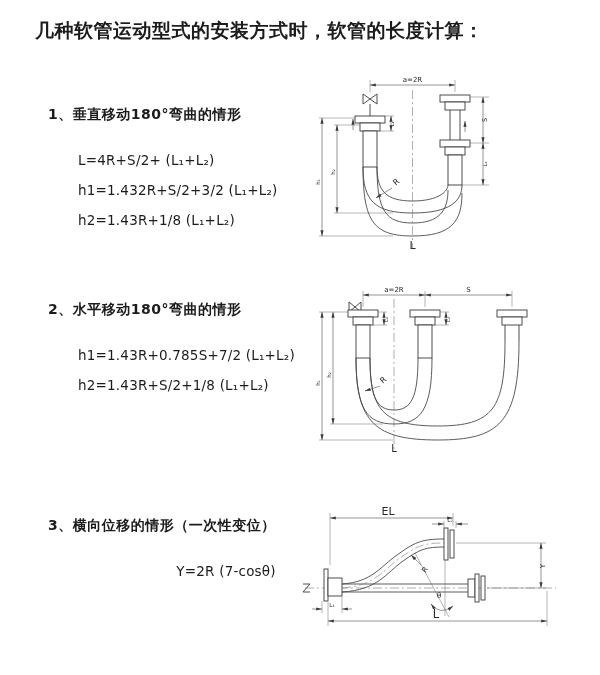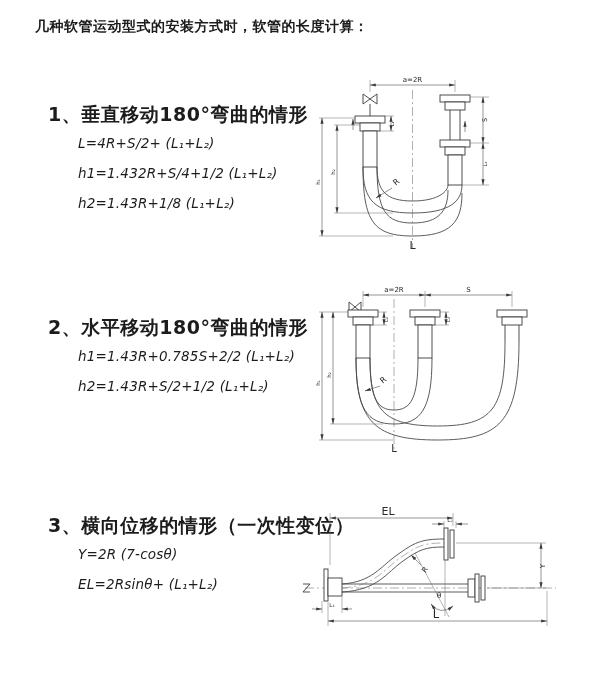--- a/index.html
+++ b/index.html
@@ -3,71 +3,70 @@
 <meta charset="utf-8">
 <style>
   html,body{margin:0;padding:0;}
   body{
     width:600px;height:675px;position:relative;overflow:hidden;
     background:#ffffff;color:#1c1c1c;
     font-family:"DejaVu Sans","Liberation Sans",sans-serif;
   }
   .abs{position:absolute;}
   .title{
-    left:35px;top:18px;font-size:14px;font-weight:bold;letter-spacing:.5px;
+    left:35px;top:18px;font-size:19px;font-weight:bold;letter-spacing:.5px;
   }
   .sec h2{
-    margin:0;font-size:19px;font-weight:bold;letter-spacing:.5px;line-height:18px;
+    margin:0;font-size:14px;font-weight:bold;letter-spacing:.5px;line-height:18px;
   }
-  .sec .formulas{margin-top:5px;font-style:italic;}
+  .sec .formulas{margin-top:22px;}
   .sec .formulas p{
     margin:0 0 0 30px;font-size:13.5px;line-height:30px;height:30px;
     letter-spacing:.2px;white-space:nowrap;
   }
   #sec1{left:48px;top:105px;}
-  #sec2{left:48px;top:318px;}
-  #sec3{left:48px;top:516px;}
+  #sec2{left:48px;top:300px;}
+  #sec3{left:48px;top:516px;text-align:right;}
   svg{overflow:visible;font-family:"DejaVu Sans","Liberation Sans",sans-serif;}
   svg text{fill:#2a2a2a;}
   .part{fill:#ffffff;stroke:#3b3b3b;stroke-width:.9;}
   .hose{fill:none;stroke:#4a4a4a;stroke-width:.9;}
   .dim{fill:none;stroke:#4f4f4f;stroke-width:.6;}
   .ext{fill:none;stroke:#6a6a6a;stroke-width:.5;}
   .cl{fill:none;stroke:#7a7a7a;stroke-width:.6;stroke-dasharray:9 3 2 3;}
   .valve{fill:none;stroke:#3b3b3b;stroke-width:.9;}
 </style>
 </head>
 <body>
 
 <div>
 
   <div class="abs title">几种软管运动型式的安装方式时，软管的长度计算：</div>
 
   <div class="abs sec" id="sec1">
     <h2>1、垂直移动180°弯曲的情形</h2>
     <div class="formulas">
       <p>L=4R+S/2+ (L₁+L₂)</p>
-      <p>h1=1.432R+S/4+1/2 (L₁+L₂)</p>
+      <p>h1=1.432R+S/2+3/2 (L₁+L₂)</p>
       <p>h2=1.43R+1/8 (L₁+L₂)</p>
     </div>
   </div>
 
   <div class="abs sec" id="sec2">
     <h2>2、水平移动180°弯曲的情形</h2>
     <div class="formulas">
-      <p>h1=1.43R+0.785S+2/2 (L₁+L₂)</p>
-      <p>h2=1.43R+S/2+1/2 (L₁+L₂)</p>
+      <p>h1=1.43R+0.785S+7/2 (L₁+L₂)</p>
+      <p>h2=1.43R+S/2+1/8 (L₁+L₂)</p>
     </div>
   </div>
 
   <div class="abs sec" id="sec3">
     <h2>3、横向位移的情形（一次性变位）</h2>
     <div class="formulas">
       <p>Y=2R (7-cosθ)</p>
-      <p>EL=2Rsinθ+ (L₁+L₂)</p>
     </div>
   </div>
 
   <svg class="abs" style="left:313px;top:72px" width="235" height="185" viewBox="0 0 235 185">
     <defs>
       <marker id="ar1" viewBox="0 0 6 4" markerWidth="6" markerHeight="4" refX="5.8" refY="2" orient="auto-start-reverse" markerUnits="userSpaceOnUse">
         <path d="M6,2 L0,0.4 L0,3.6 Z" fill="#3b3b3b"></path>
       </marker>
       <pattern id="bp1" width="3" height="3" patternUnits="userSpaceOnUse">
         <path d="M0,3 L3,0 M0,0 L3,3" stroke="#5a5a5a" stroke-width="0.45"></path>

